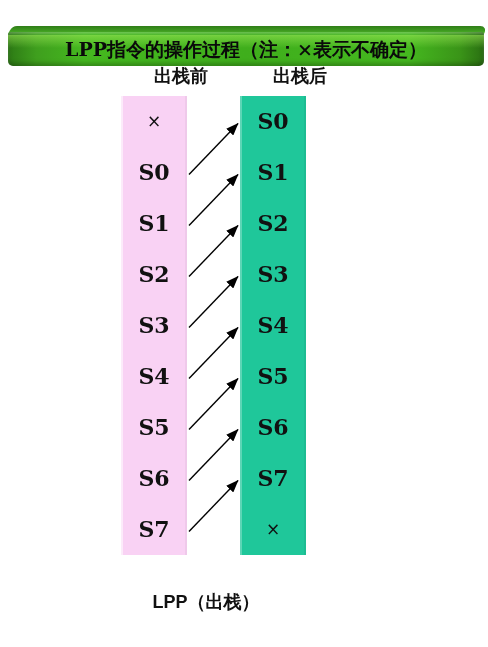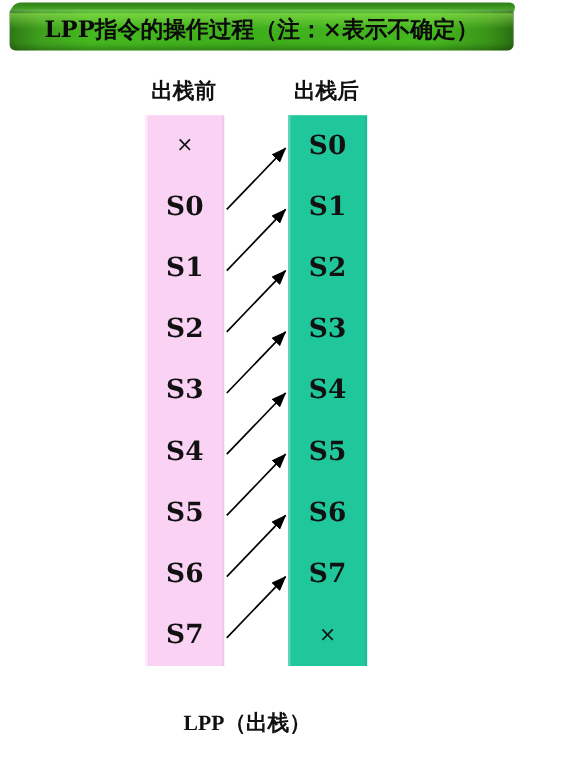--- a/index.html
+++ b/index.html
@@ -12,22 +12,22 @@
     background: #ffffff;
     font-family: "Liberation Serif", "DejaVu Serif", serif;
     position: relative;
     overflow: hidden;
   }
 
   
   #title-banner {
     position: absolute;
     left: 8px;
-    top: 2px;
-    width: 420px;
+    top: 26px;
+    width: 476px;
     height: 40px;
   }
   #title-banner .ribbon-top {
     position: absolute;
     left: 0;
     top: 0;
     width: 100%;
     height: 8px;
     background: linear-gradient(to bottom, #2f7d18 0%, #3f9c20 60%, #53b72b 100%);
     border-radius: 6px 10px 0 0;
@@ -76,21 +76,21 @@
     color: #0a0a0a;
     white-space: nowrap;
     letter-spacing: 0px;
   }
 
   
   .col-header {
     position: absolute;
     top: 64px;
     width: 110px;
-    text-align: center;
+    text-align: right;
     font-family: "DejaVu Serif", "Liberation Serif", serif;
     font-size: 18px;
     font-weight: bold;
     color: #111111;
     white-space: nowrap;
   }
   #header-before { left: 98px; }
   #header-after  { left: 217px; }
 
   
@@ -141,21 +141,21 @@
     pointer-events: none;
   }
 
   
   #bottom-caption {
     position: absolute;
     left: 0;
     top: 590px;
     width: 412px;
     text-align: center;
-    font-family: Liberation Serif, serif;
+    font-family: Liberation Sans, sans-serif;
     font-size: 18px;
     font-weight: bold;
     color: #111111;
     white-space: nowrap;
   }
 </style>
 </head>
 <body>
 
 <div id="title-banner">

